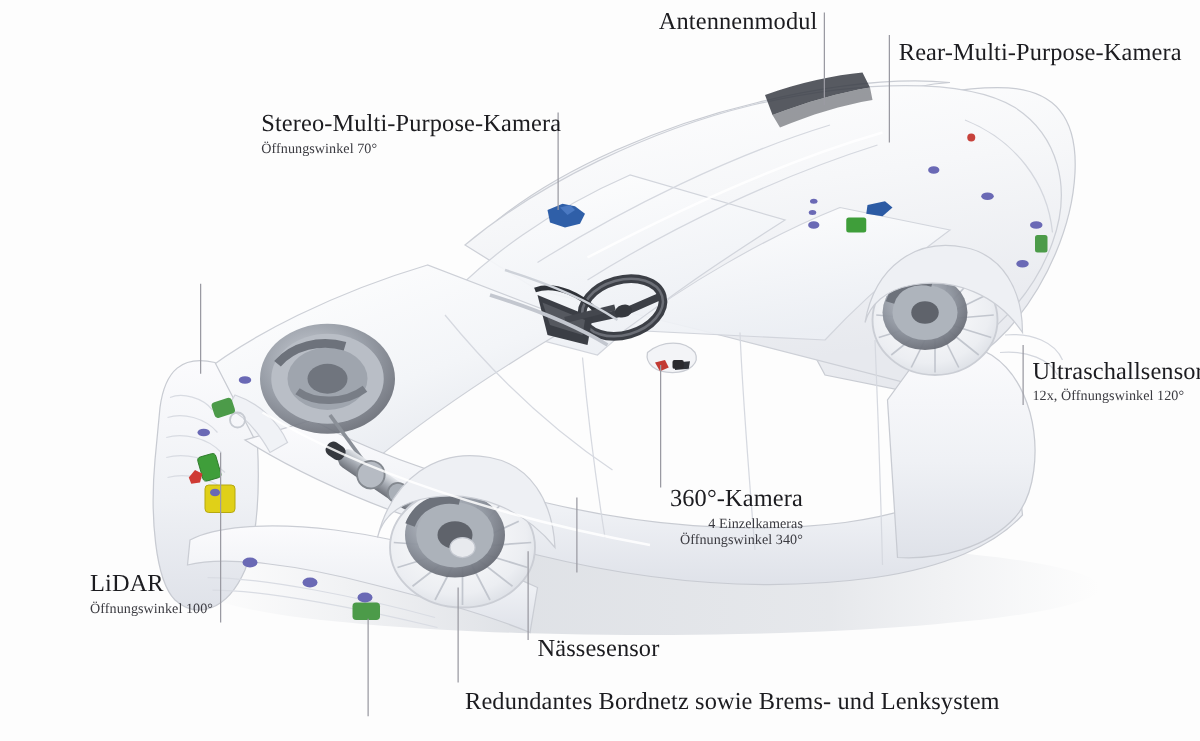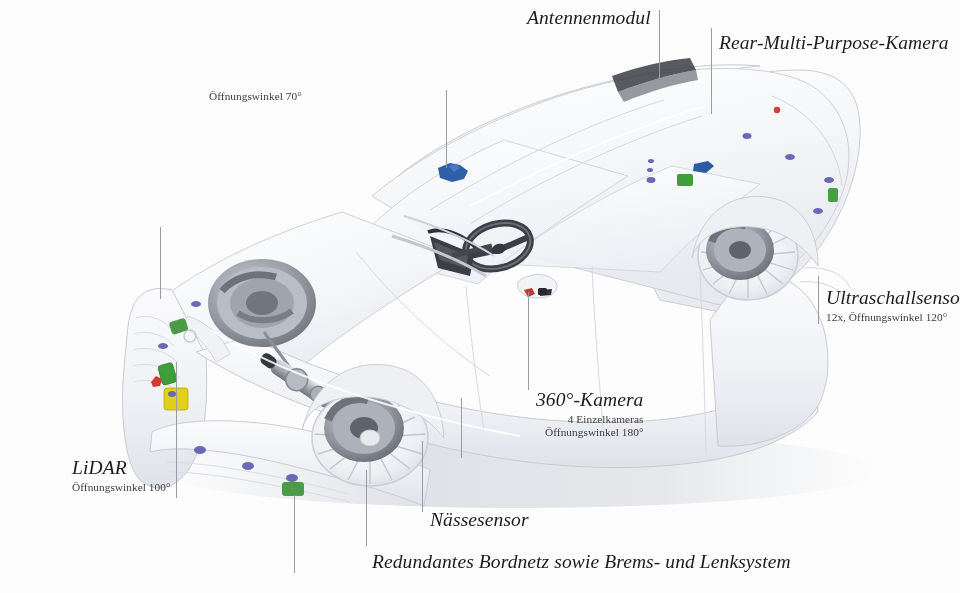--- a/index.html
+++ b/index.html
@@ -24,21 +24,20 @@
     position: absolute;
     white-space: nowrap;
     line-height: 1.18;
   }
   .label .title {
     font-size: 19.5px;
     font-weight: 400;
     letter-spacing: .1px;
     color: #1c1c20;
     display: block;
-    font-style: italic;
   }
   .label .sub {
     font-size: 11.3px;
     color: #3a3a40;
     display: block;
     margin-top: 2px;
     letter-spacing: .05px;
   }
 
   
@@ -347,33 +346,34 @@
 
   <div class="label" style="left:527px; top:6px;">
     <span class="title">Antennenmodul</span>
   </div>
 
   <div class="label" style="left:719px; top:31px;">
     <span class="title">Rear-Multi-Purpose-Kamera</span>
   </div>
 
   <div class="label" style="left:209px; top:88px;">
+    <span class="title">Stereo-Multi-Purpose-Kamera</span>
     <span class="sub">Öffnungswinkel 70°</span>
   </div>
 
 
   <div class="label" style="left:826px; top:286px;">
     <span class="title">Ultraschallsensor</span>
     <span class="sub">12x, Öffnungswinkel 120°</span>
   </div>
 
   <div class="label" style="left:536px; top:388px;text-align:right;">
     <span class="title">360°-Kamera</span>
     <span class="sub">4 Einzelkameras</span>
-    <span class="sub" style="margin-top:0;">Öffnungswinkel 180°</span>
+    <span class="sub" style="margin-top:0;">Öffnungswinkel 340°</span>
   </div>
 
   <div class="label" style="left:72px; top:456px;">
     <span class="title">LiDAR</span>
     <span class="sub">Öffnungswinkel 100°</span>
   </div>
 
 
   <div class="label" style="left:430px; top:508px;">
     <span class="title">Nässesensor</span>

